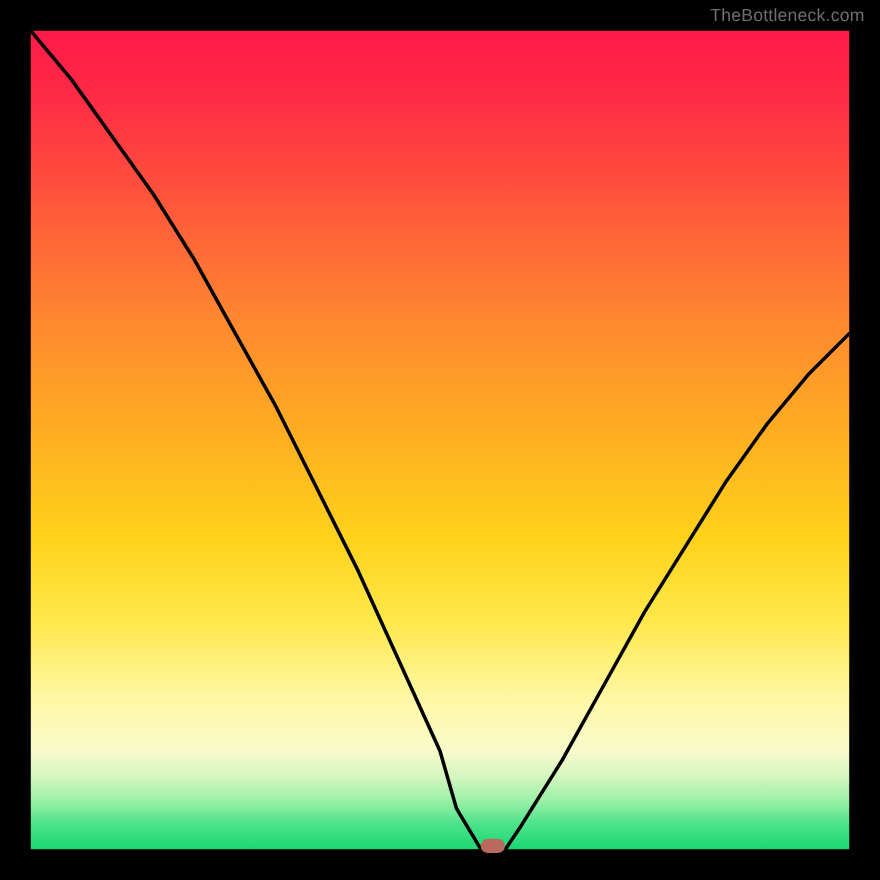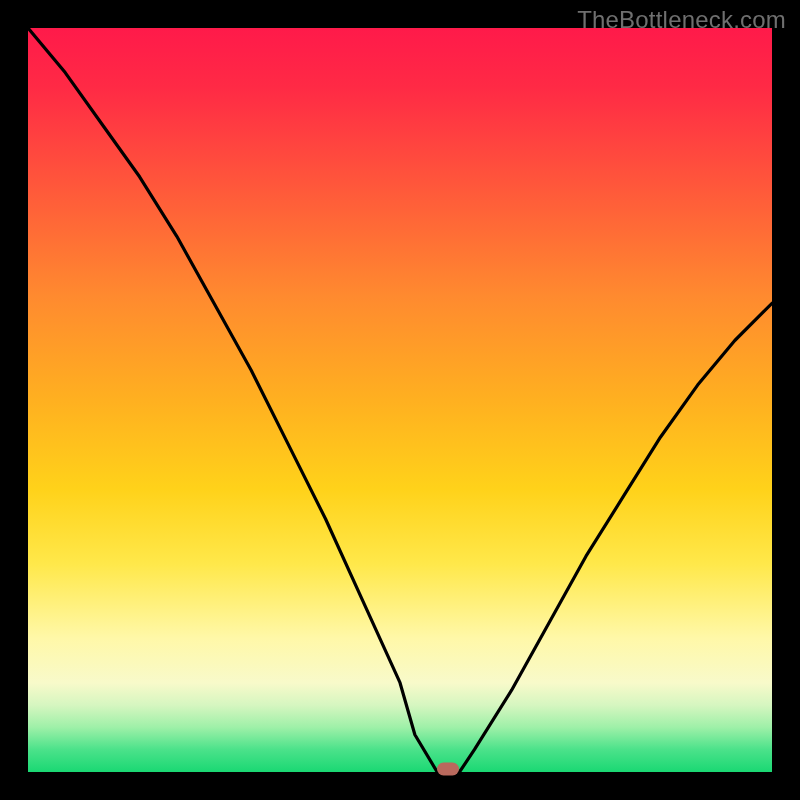--- a/index.html
+++ b/index.html
@@ -15,21 +15,21 @@
     position: relative;
     width: 800px;
     height: 800px;
     background: #000;
   }
   .watermark {
     position: absolute;
     top: 6px;
     right: 14px;
     color: #6f6f6f;
-    font-size: 24px;
+    font-size: 16px;
     font-weight: 500;
     letter-spacing: 0.2px;
     z-index: 20;
   }
   .plot-area {
     position: absolute;
     left: 28px;
     top: 28px;
     width: 744px;
     height: 744px;

